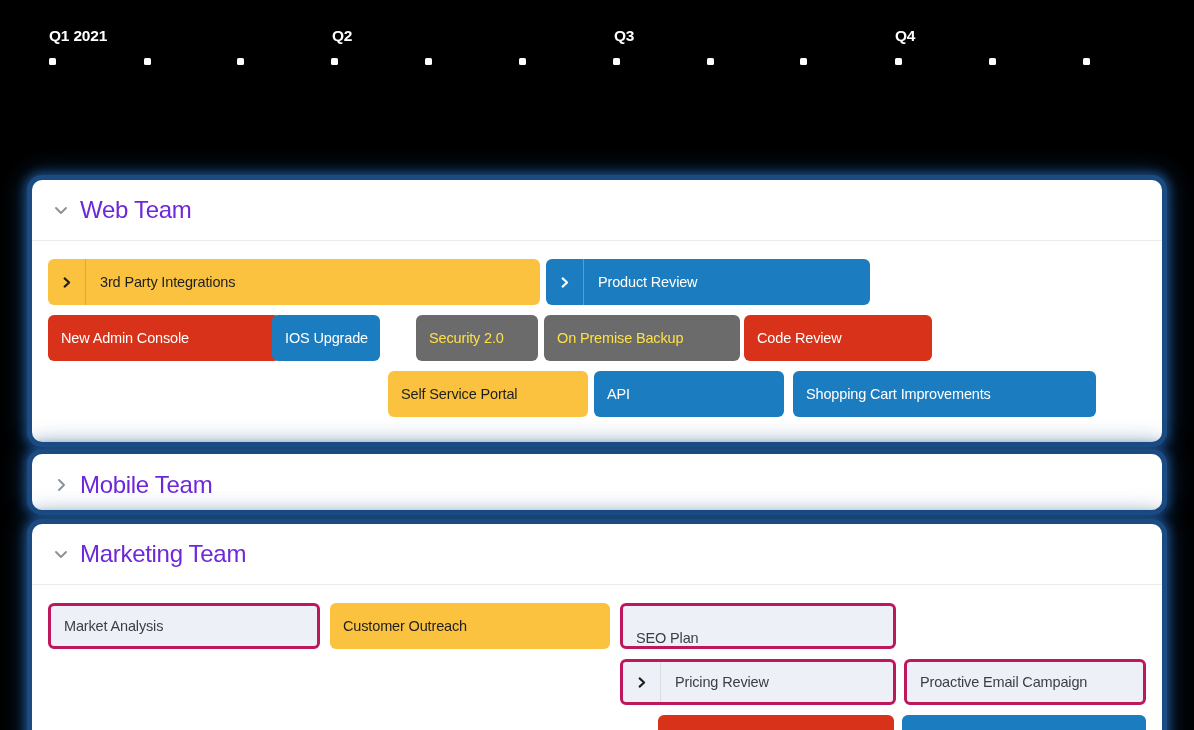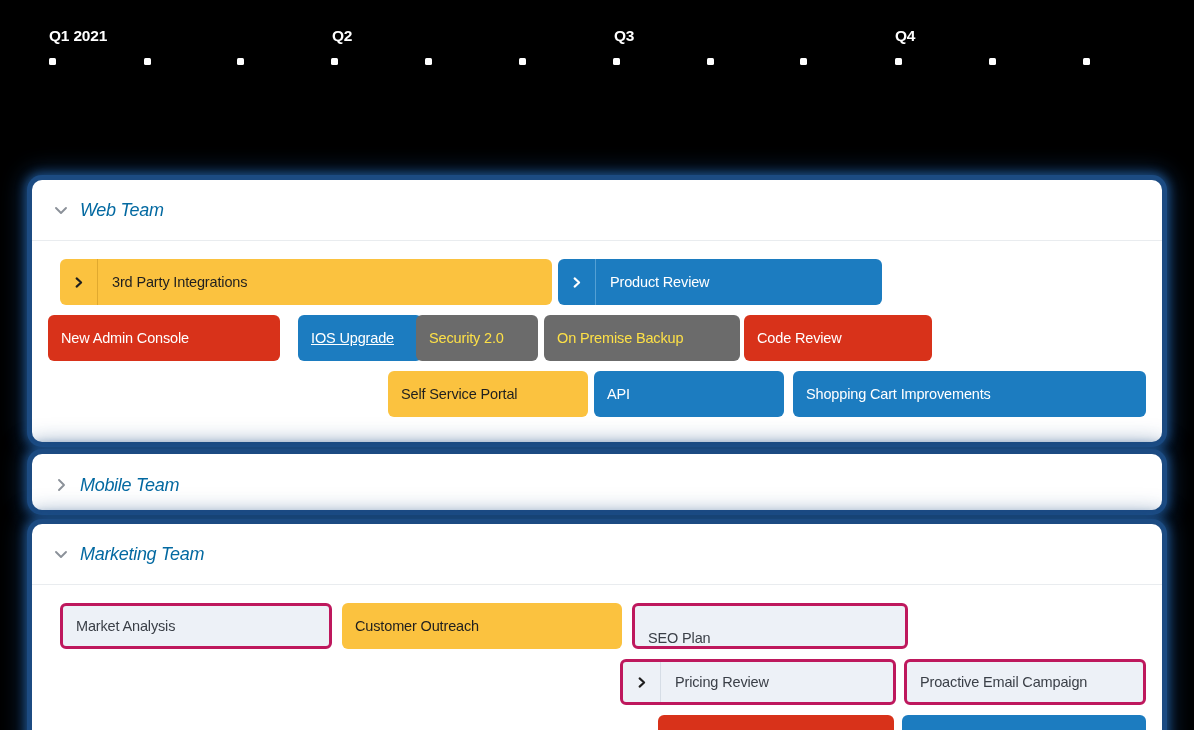--- a/index.html
+++ b/index.html
@@ -77,39 +77,38 @@
     width: 22px;
     height: 22px;
     flex: 0 0 22px;
     display: flex;
     align-items: center;
     justify-content: center;
     margin-right: 8px;
   }
   .chev svg { display: block; }
   .group-title {
-    font-size: 18px;
+    font-size: 24px;
     font-weight: 400;
-    color: #0369a1;
+    color: #6d28d9;
     letter-spacing: -0.3px;
     line-height: 1;
-    font-style: italic;
   }
 
   
   .rows {
     position: relative;
     padding: 0;
   }
   .row {
     position: relative;
     height: 46px;
     margin-bottom: 10px;
   }
-  .row:first-child { margin-top: 18px; margin-left: 12px; }
+  .row:first-child { margin-top: 18px; }
   .row:last-child { margin-bottom: 18px; }
 
   .bar {
     position: absolute;
     top: 0;
     height: 46px;
     border-radius: 6px;
     display: flex;
     align-items: center;
     box-sizing: border-box;
@@ -192,41 +191,41 @@
                 <path d="M7.5 4.5 L13.5 10 L7.5 15.5"></path>
               </svg>
             </span>
             <span class="bar-label">Product Review</span>
           </div>
         </div>
         <div class="row">
           <div class="bar c-red no-expand" style="left: 16px; width: 232px;">
             <span class="bar-label">New Admin Console</span>
           </div>
-          <div class="bar c-blue no-expand" style="left: 266px; width: 124px; text-decoration: underline;">
+          <div class="bar c-blue no-expand" style="left: 240px; width: 108px;">
             <span class="bar-label">IOS Upgrade</span>
           </div>
           <div class="bar c-gray no-expand" style="left: 384px; width: 122px;">
             <span class="bar-label">Security 2.0</span>
           </div>
           <div class="bar c-gray no-expand" style="left: 512px; width: 196px;">
             <span class="bar-label">On Premise Backup</span>
           </div>
           <div class="bar c-red no-expand" style="left: 712px; width: 188px;">
             <span class="bar-label">Code Review</span>
           </div>
         </div>
         <div class="row">
           <div class="bar c-yellow no-expand" style="left: 356px; width: 200px;">
             <span class="bar-label">Self Service Portal</span>
           </div>
           <div class="bar c-blue no-expand" style="left: 562px; width: 190px;">
             <span class="bar-label">API</span>
           </div>
-          <div class="bar c-blue no-expand" style="left: 761px; width: 353px;">
+          <div class="bar c-blue no-expand" style="left: 761px; width: 303px;">
             <span class="bar-label">Shopping Cart Improvements</span>
           </div>
         </div>
       </div>
     </div>
     <div class="group" style="top: 370px; height: 56px;">
       <div class="group-header">
         <span class="chev">
           <svg width="20" height="20" viewBox="0 0 20 20" fill="none" stroke="#8b9199" stroke-width="1.9" stroke-linecap="round" stroke-linejoin="round">
             <path d="M8 5 L13 10 L8 15"></path>

